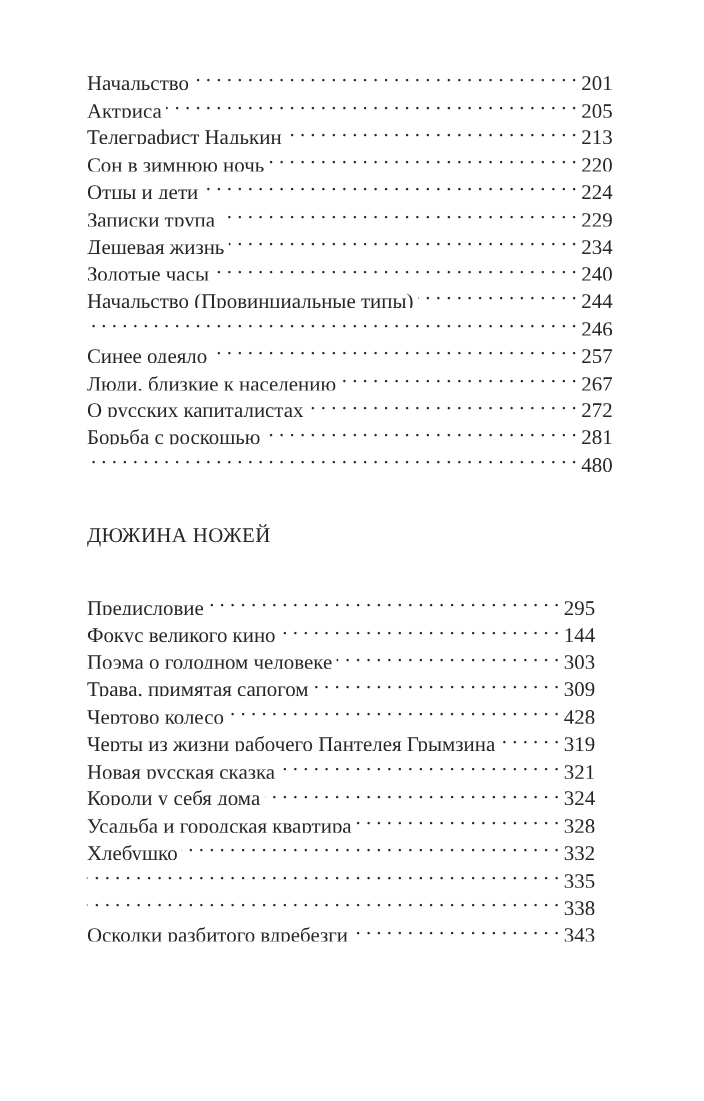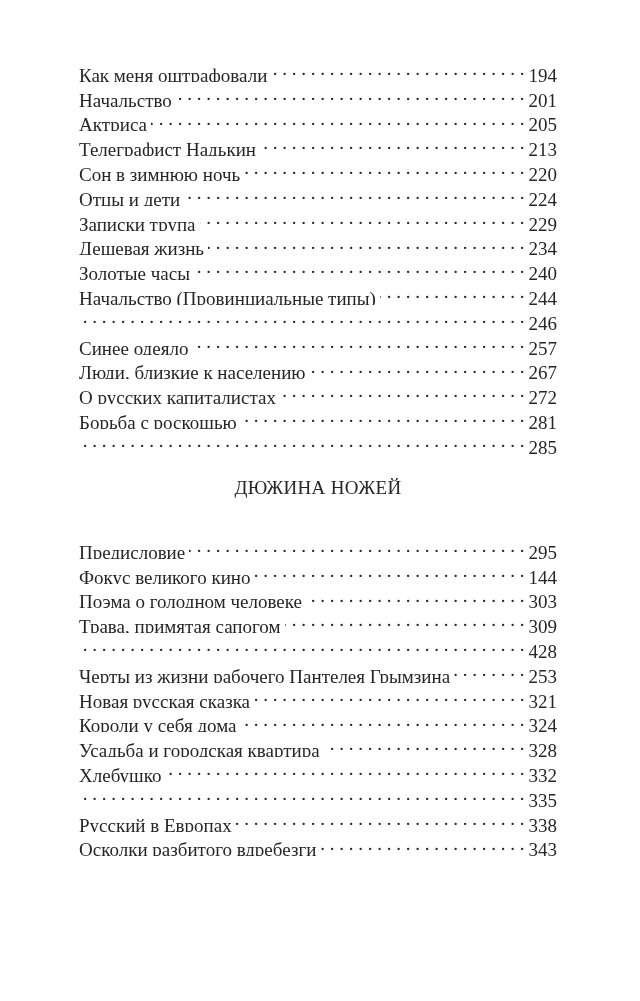--- a/index.html
+++ b/index.html
@@ -66,47 +66,41 @@
       position: absolute;
       top: 57px;
       left: 0;
       right: 0;
     }
     .section-heading {
       position: absolute;
       top: 476px;
       left: 0;
       right: 0;
-      text-align: center;
       font-size: 19px;
       line-height: 23px;
       letter-spacing: 0.3px;
     }
     .section-heading div {
       display: block;
     }
     .section-2 {
       position: absolute;
       top: 534px;
       left: 0;
-      right: 0;
+      right: 16px;
     }
   </style>
 </head>
 <body>
 
 <div class="page">
 
   <ul class="toc section-1" id="sec1">
       <li class="toc-entry">
-        <span class="toc-title">Как меня оштрафовали</span>
-        <span class="toc-leader"></span>
-        <span class="toc-page">194</span>
-      </li>
-      <li class="toc-entry">
         <span class="toc-title">Начальство</span>
         <span class="toc-leader"></span>
         <span class="toc-page">201</span>
       </li>
       <li class="toc-entry">
         <span class="toc-title">Актриса</span>
         <span class="toc-leader"></span>
         <span class="toc-page">205</span>
       </li>
       <li class="toc-entry">
@@ -163,21 +157,21 @@
         <span class="toc-leader"></span>
         <span class="toc-page">272</span>
       </li>
       <li class="toc-entry">
         <span class="toc-title">Борьба с роскошью</span>
         <span class="toc-leader"></span>
         <span class="toc-page">281</span>
       </li>
       <li class="toc-entry">
         <span class="toc-leader"></span>
-        <span class="toc-page">285</span>
+        <span class="toc-page">480</span>
       </li>
     </ul>
 
   <div class="section-heading">
     <div>ДЮЖИНА НОЖЕЙ</div>
   </div>
 
   <ul class="toc section-2" id="sec2">
       <li class="toc-entry">
         <span class="toc-title">Предисловие</span>
@@ -193,27 +187,28 @@
         <span class="toc-title">Поэма о голодном человеке</span>
         <span class="toc-leader"></span>
         <span class="toc-page">303</span>
       </li>
       <li class="toc-entry">
         <span class="toc-title">Трава, примятая сапогом</span>
         <span class="toc-leader"></span>
         <span class="toc-page">309</span>
       </li>
       <li class="toc-entry">
+        <span class="toc-title">Чертово колесо</span>
         <span class="toc-leader"></span>
         <span class="toc-page">428</span>
       </li>
       <li class="toc-entry">
         <span class="toc-title">Черты из жизни рабочего Пантелея Грымзина</span>
         <span class="toc-leader"></span>
-        <span class="toc-page">253</span>
+        <span class="toc-page">319</span>
       </li>
       <li class="toc-entry">
         <span class="toc-title">Новая русская сказка</span>
         <span class="toc-leader"></span>
         <span class="toc-page">321</span>
       </li>
       <li class="toc-entry">
         <span class="toc-title">Короли у себя дома</span>
         <span class="toc-leader"></span>
         <span class="toc-page">324</span>
@@ -226,21 +221,20 @@
       <li class="toc-entry">
         <span class="toc-title">Хлебушко</span>
         <span class="toc-leader"></span>
         <span class="toc-page">332</span>
       </li>
       <li class="toc-entry">
         <span class="toc-leader"></span>
         <span class="toc-page">335</span>
       </li>
       <li class="toc-entry">
-        <span class="toc-title">Русский в Европах</span>
         <span class="toc-leader"></span>
         <span class="toc-page">338</span>
       </li>
       <li class="toc-entry">
         <span class="toc-title">Осколки разбитого вдребезги</span>
         <span class="toc-leader"></span>
         <span class="toc-page">343</span>
       </li>
     </ul>
 

